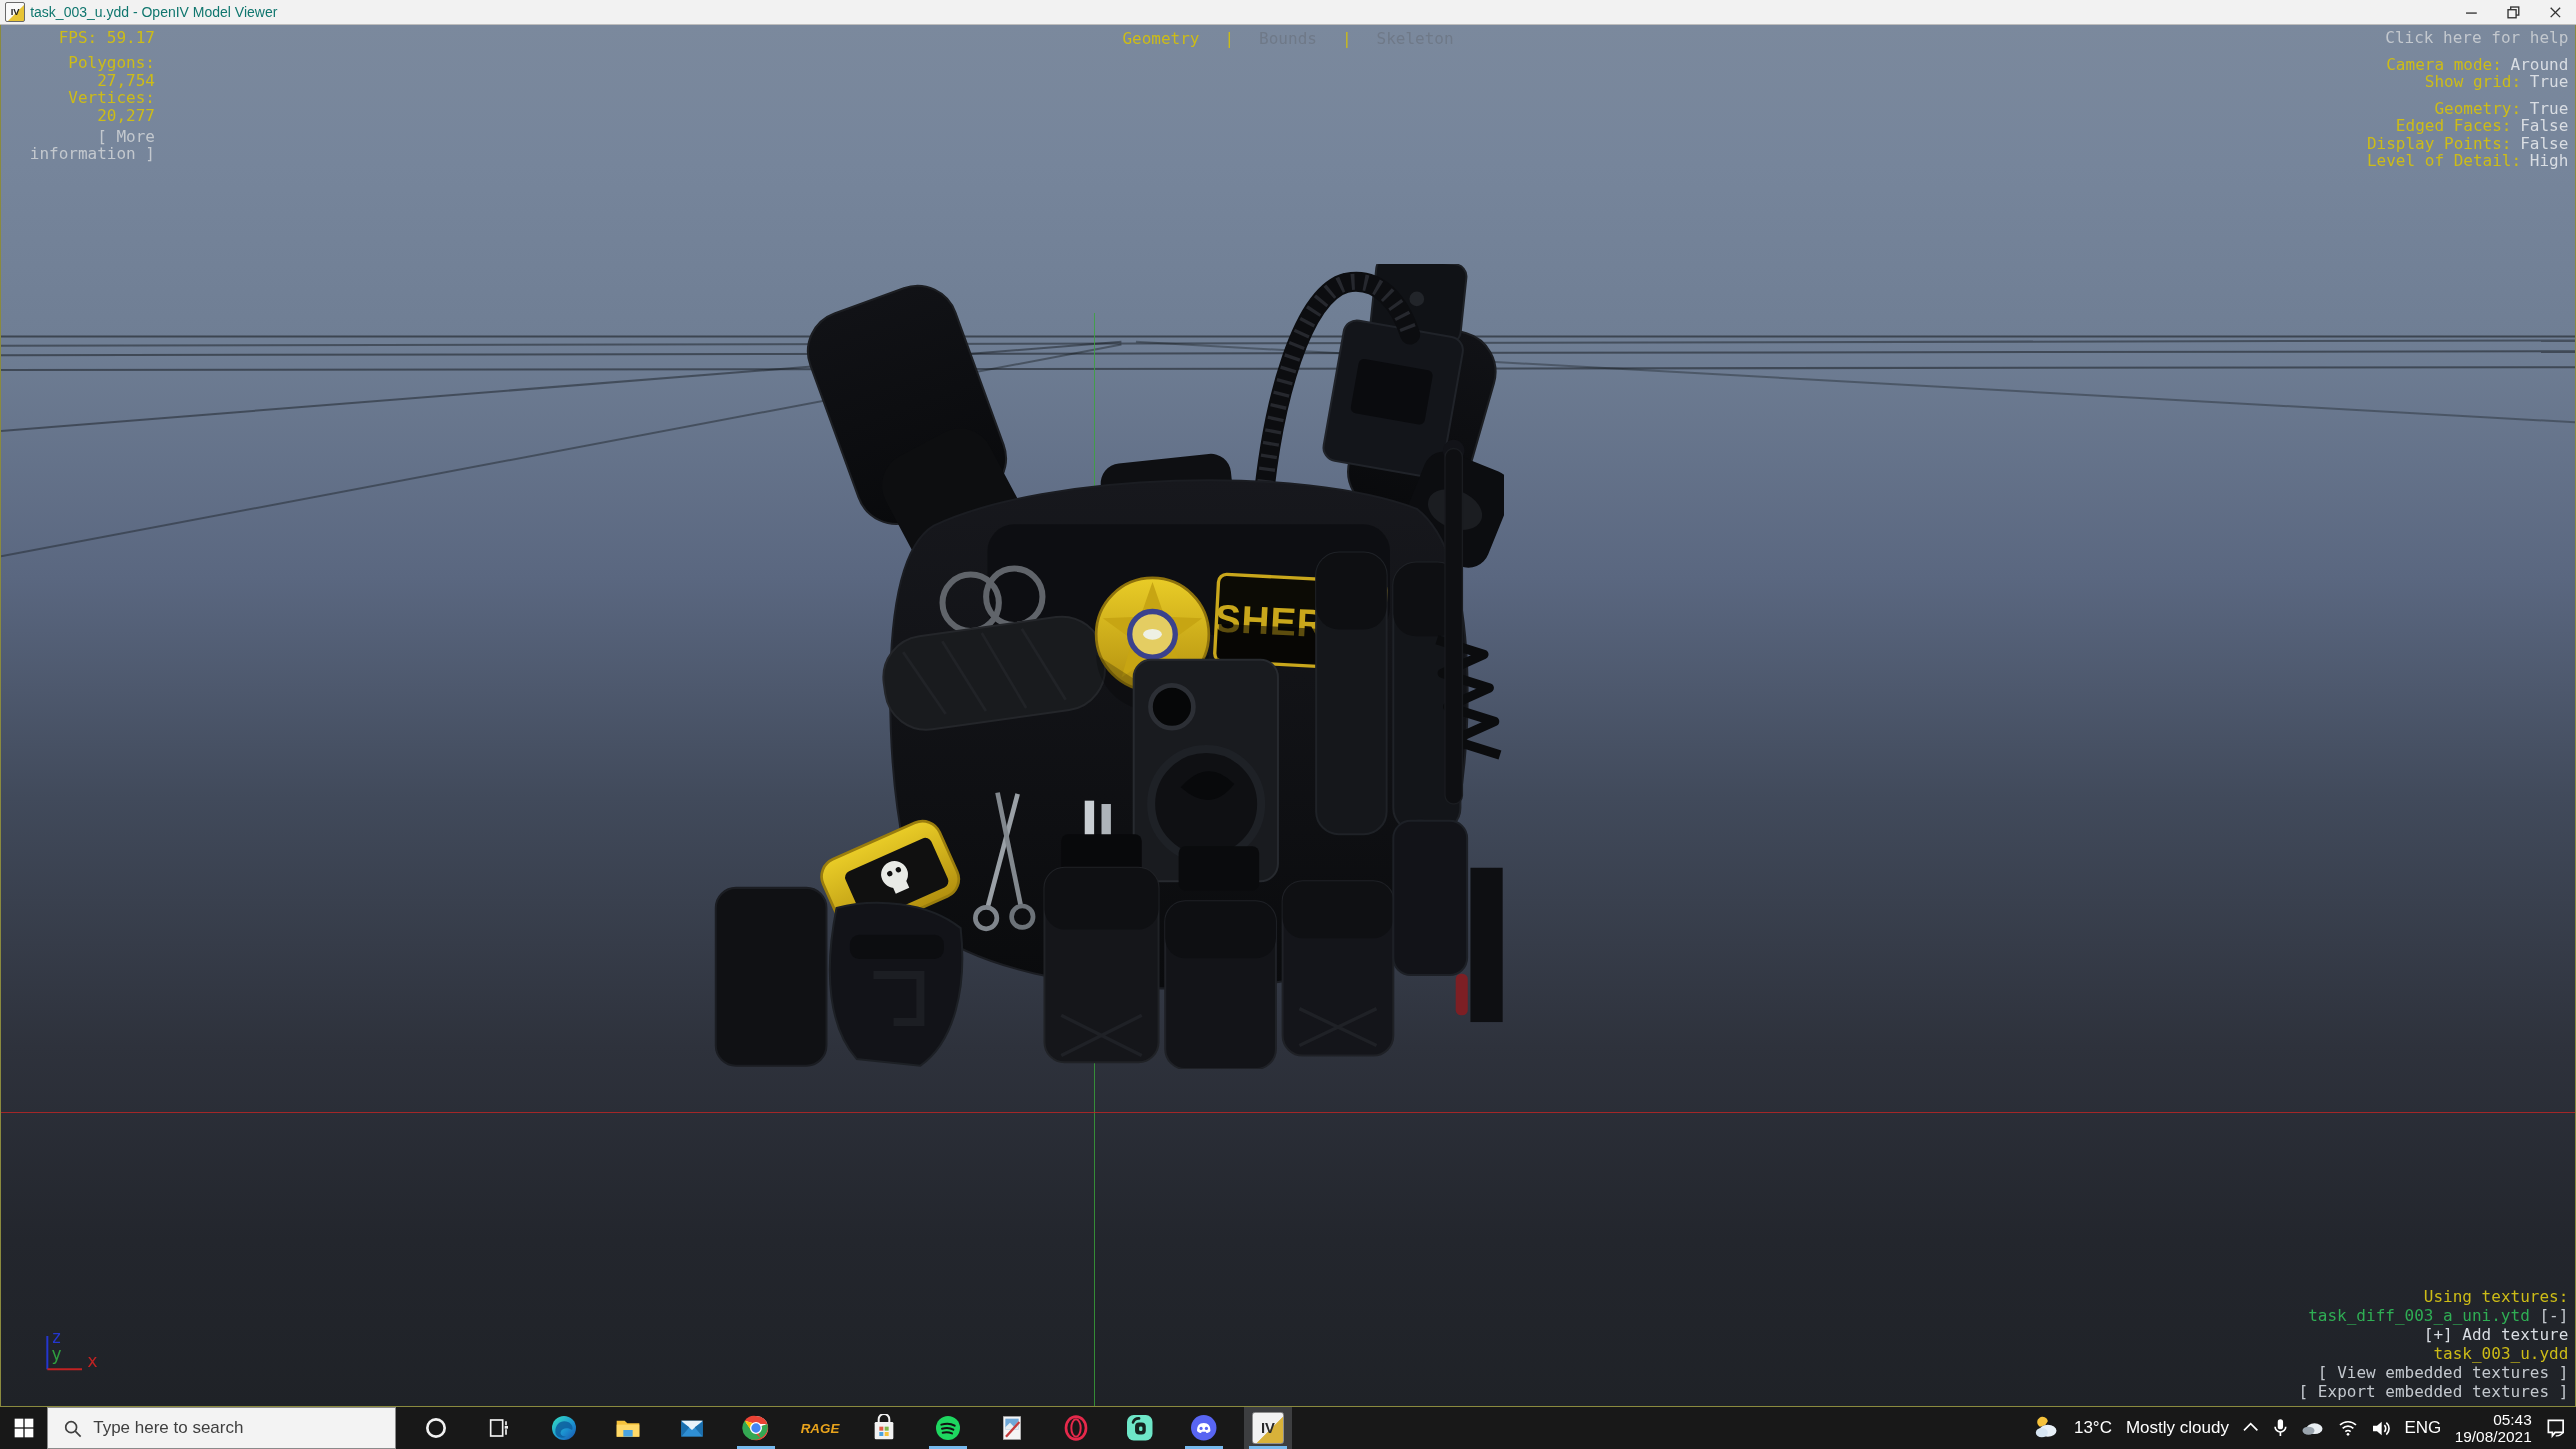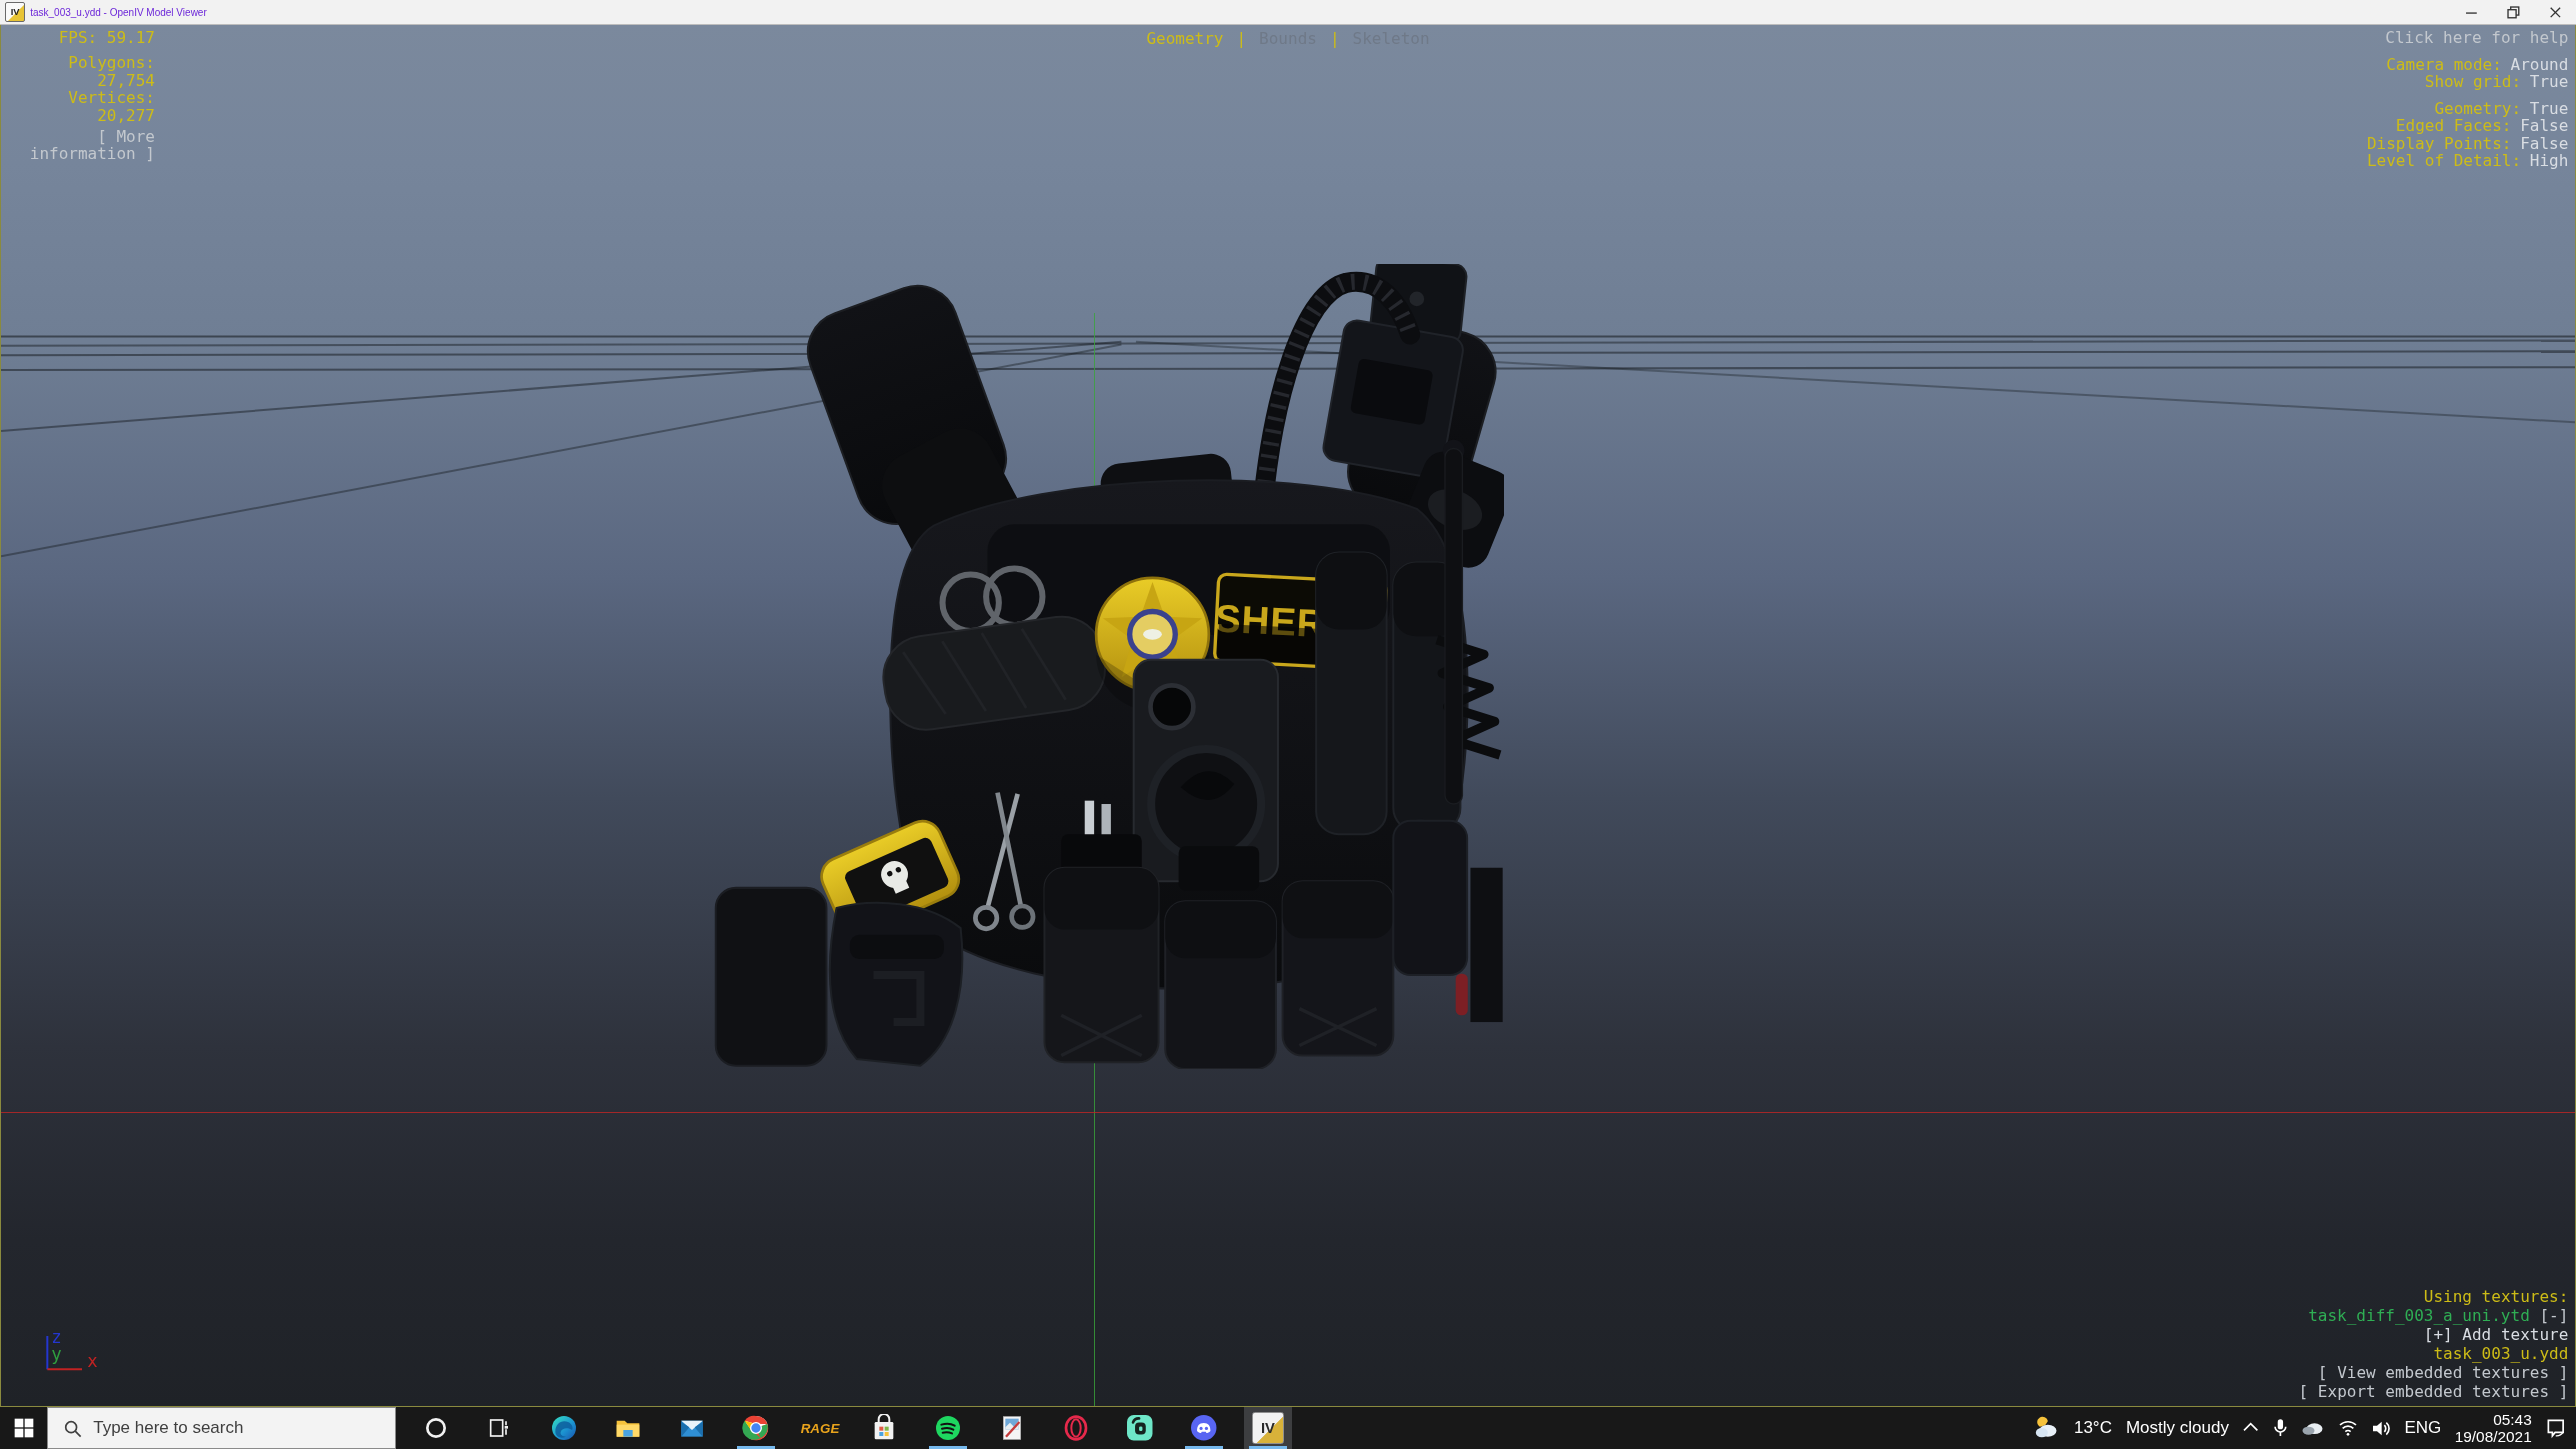--- a/index.html
+++ b/index.html
@@ -6,21 +6,21 @@
   body{width:2576px;height:1449px;position:relative;overflow:hidden;
        font-family:"Liberation Sans",sans-serif;-webkit-font-smoothing:antialiased;}
 
   
   .titlebar{position:absolute;left:0;top:0;width:2576px;height:24px;background:#f2f2f2;
             border-bottom:0.7px solid #bdbdbd;display:flex;align-items:center;z-index:30;}
   .titlebar .appicon{width:17.4px;height:17.4px;margin:0 5.4px 0 5.4px;border-radius:2px;
             background:linear-gradient(135deg,#fafafa 55%,#e8c435 56%);border:0.7px solid #6a6a6a;
             display:flex;align-items:center;justify-content:center;
             font-size:9.4px;font-weight:bold;color:#222;}
-  .titlebar .title{font-size:10px;color:#6d28d9;}
+  .titlebar .title{font-size:14px;color:#0f766e;}
   .win-controls{margin-left:auto;display:flex;height:24px;}
   .win-btn{width:42px;height:24px;display:flex;align-items:center;justify-content:center;color:#333;}
   .win-btn svg{display:block;}
 
   
   .app-body{position:absolute;left:0;top:24px;width:2576px;height:1383px;display:flex;}
 
   
   .sidebar{width:203px;height:100%;position:relative;flex:0 0 203px;
            background:linear-gradient(180deg,#f0f1f3 0%,#e3e5e8 30%,#d3d5d8 60%,#c3c5c9 88%,#bcbec2 100%);}
@@ -48,21 +48,21 @@
   .model-svg{position:absolute;left:698px;top:239px;width:805px;height:805px;z-index:5;}
 
   
   .ov{position:absolute;z-index:10;font-size:16px;letter-spacing:0px;}
   .yl{color:#cdbc17;}
   .wh{color:#d9dde3;}
   .gy{color:#c3c8ce;}
   .gn{color:#2fae54;}
   .stats{left:0;top:4px;width:154px;text-align:right;line-height:17.4px;}
   .stats .gap{height:8px;}
-  .tabsbar{top:5.4px;left:50%;transform:translateX(-50%);display:flex;gap:13px;line-height:17.4px;}
+  .tabsbar{top:5.4px;left:50%;transform:translateX(-50%);display:flex;gap:25px;line-height:17.4px;}
   .tab-inactive{color:#6f7988;}
   .topright{right:6.7px;top:4px;text-align:right;line-height:17.4px;}
   .topright .gap{height:9.4px;}
   .texpanel{right:6.7px;bottom:5.4px;text-align:right;line-height:19px;margin-left:36px;}
   .axis-widget{position:absolute;left:34px;top:1303px;z-index:6;}
   .axis-widget text{font-family:"DejaVu Sans Mono",monospace;font-size:26px;}
 
   .info-line .val-pad{padding-left:8.7px;text-align:center;}
 
   

